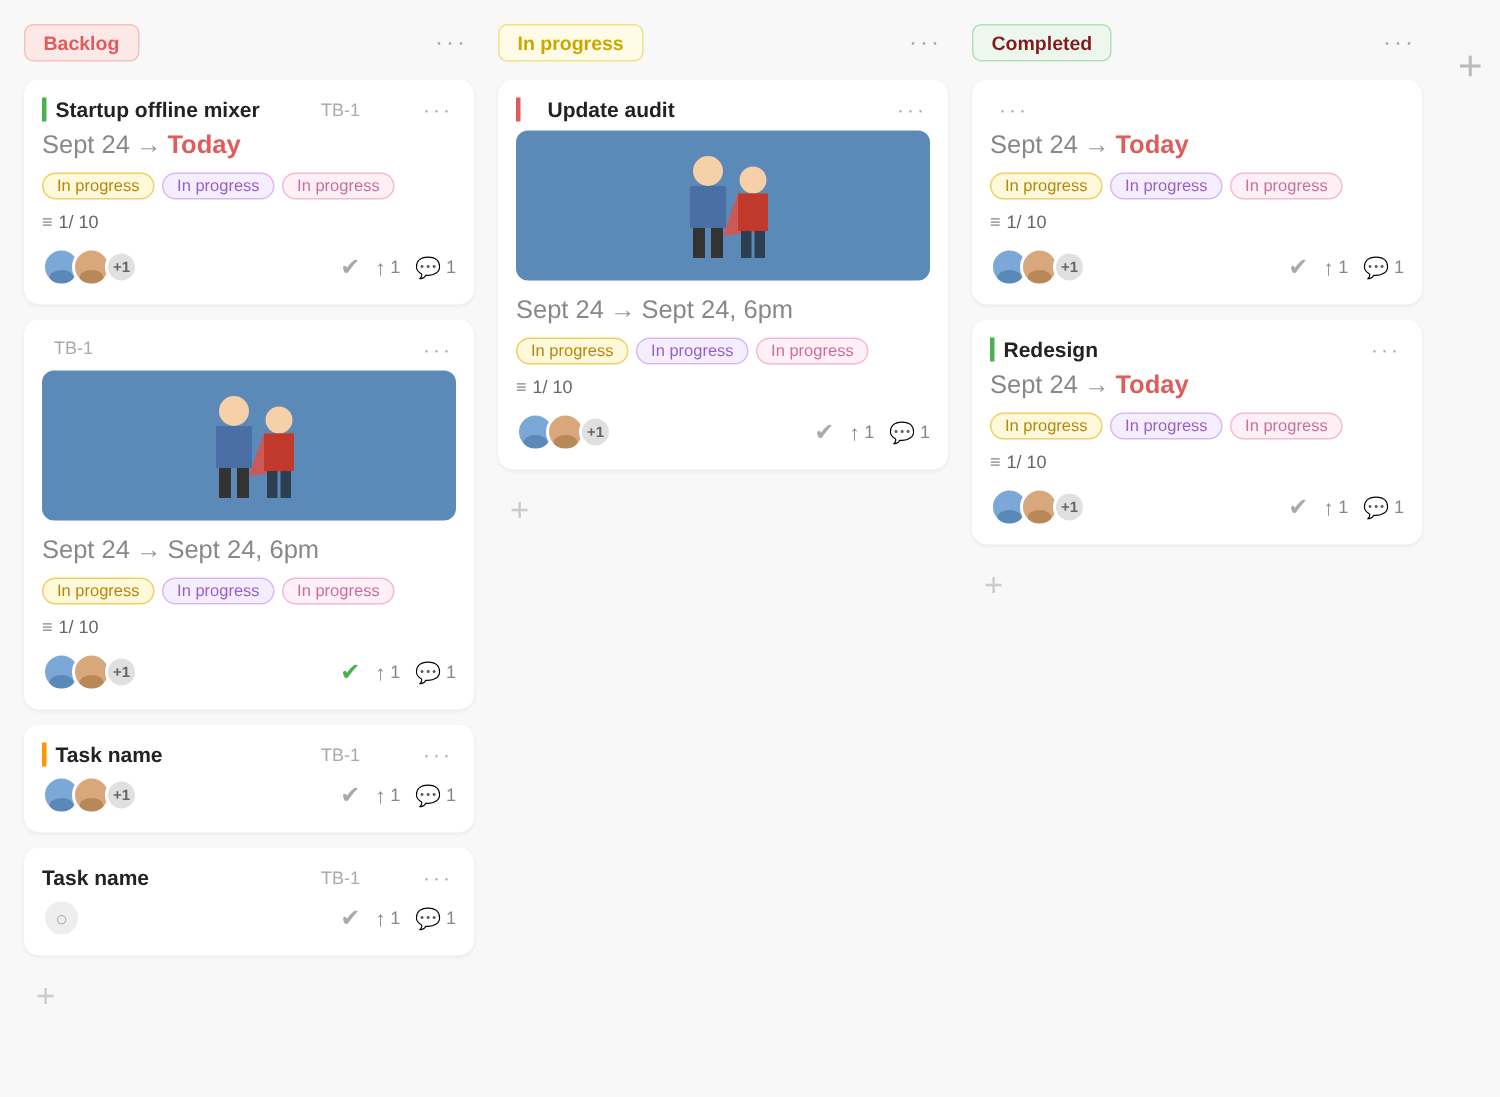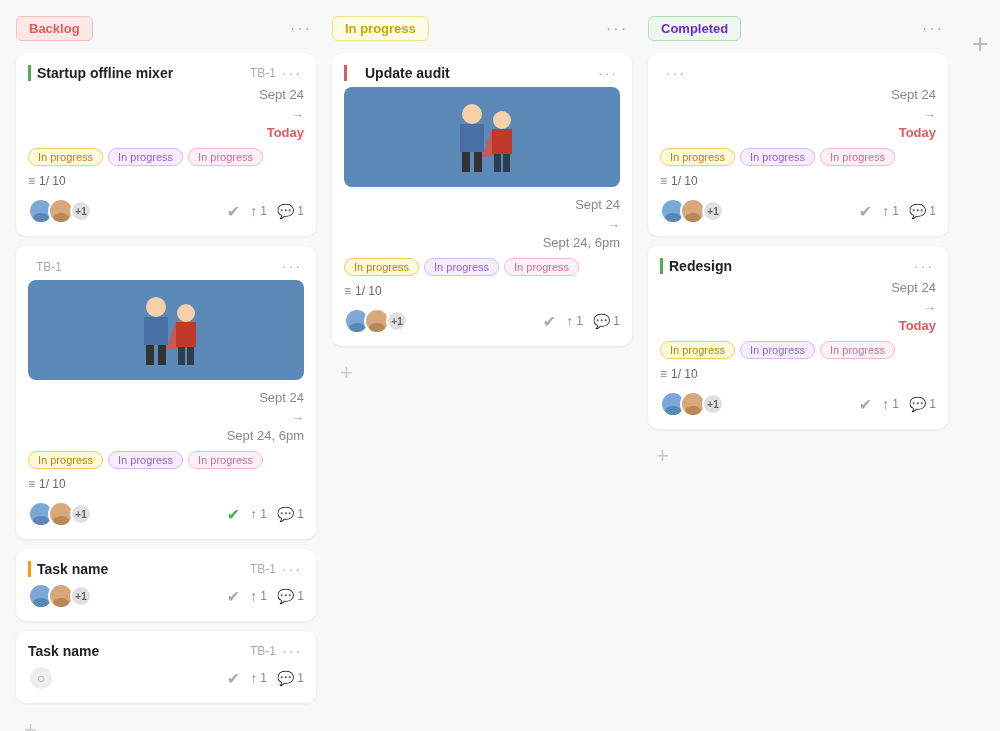--- a/index.html
+++ b/index.html
@@ -35,21 +35,21 @@
       color: #e05c5c;
       border: 1px solid #f5c0c0;
     }
     .badge-inprogress {
       background: #fffbe6;
       color: #c9a800;
       border: 1px solid #f0e08a;
     }
     .badge-completed {
       background: #edf7ee;
-      color: #6d28d9;
+      color: #7f1d1d;
       border: 1px solid #b5deb7;
     }
     .dots-btn {
       background: none;
       border: none;
       cursor: pointer;
       color: #aaa;
       font-size: 16px;
       letter-spacing: 2px;
       padding: 2px 4px;
@@ -57,22 +57,23 @@
     .card {
       background: #fff;
       border-radius: 10px;
       padding: 12px;
       margin-bottom: 10px;
       box-shadow: 0 1px 3px rgba(0,0,0,0.07);
     }
     .card-header {
       display: flex;
       justify-content: space-between;
-      align-items: flex-end;
+      align-items: flex-start;
       margin-bottom: 6px;
+      gap: 36px;
     }
     .card-title {
       font-size: 14px;
       font-weight: 600;
       color: #222;
       flex: 1;
     }
     .card-id {
       font-size: 12px;
       color: #aaa;
@@ -83,27 +84,26 @@
       background: none;
       border: none;
       cursor: pointer;
       color: #aaa;
       font-size: 14px;
       letter-spacing: 2px;
       padding: 0 2px;
       margin-left: 4px;
     }
     .card-date {
-      font-size: 13px;
+      font-size: 17px;
       color: #888;
       margin-bottom: 8px;
       display: flex;
-      align-items: flex-end;
+      align-items: flex-start;
       gap: 4px;
-      flex-direction: column;
     }
     .date-today {
       color: #e05c5c;
       font-weight: 700;
     }
     .date-arrow {
       color: #999;
     }
     .tags {
       display: flex;

